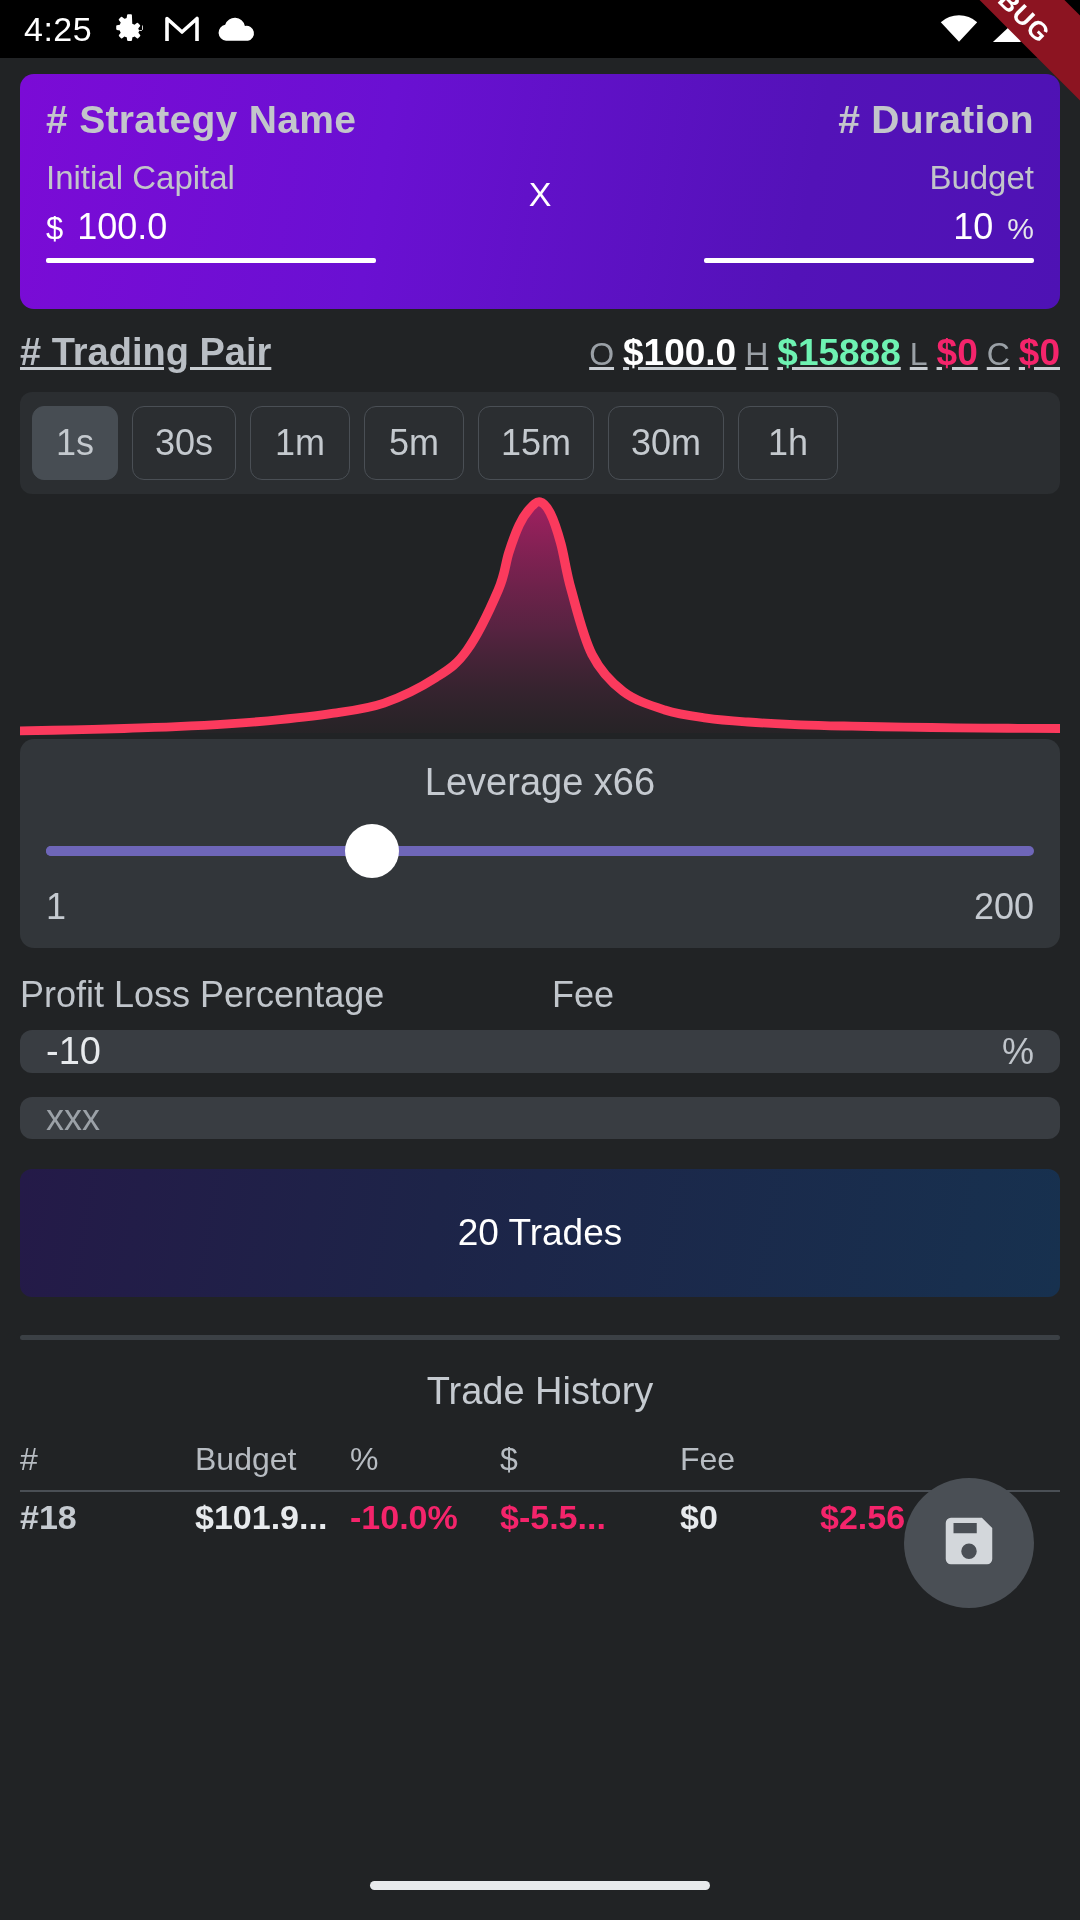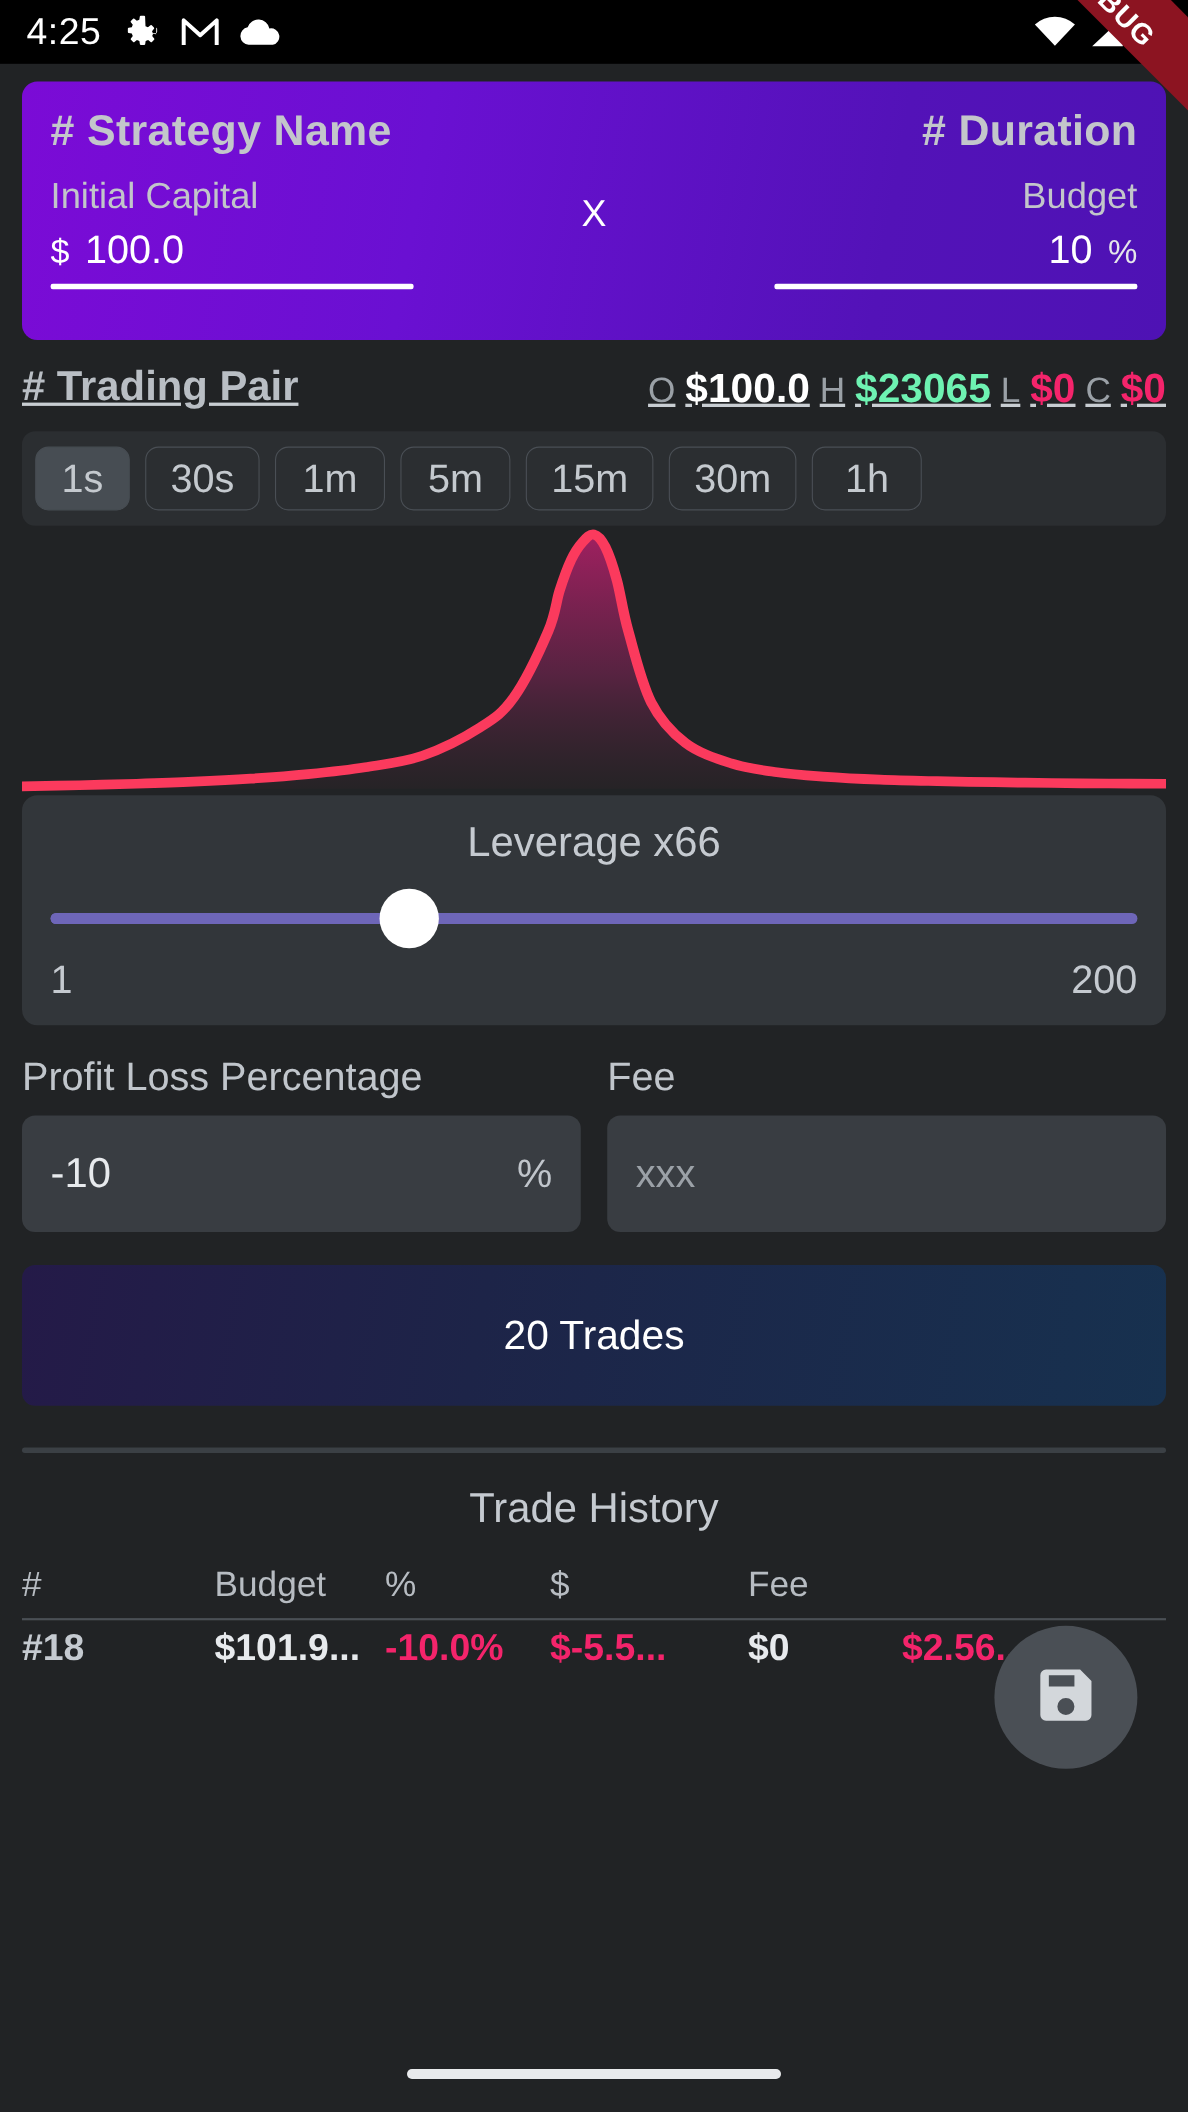--- a/index.html
+++ b/index.html
@@ -90,21 +90,21 @@
   
   .tf-wrap{
     margin:10px 20px 0 20px;
     background:#2b2e31;
     border-radius:12px;
     padding:14px 12px;
     display:flex; gap:14px;
     overflow:hidden;
   }
   .tf-btn{
-    min-width:100px; height:58px;
+    min-width:100px; height:74px;
     border:1px solid #4a4f55;
     border-radius:12px;
     display:flex; align-items:center; justify-content:center;
     font-size:36px; color:#c4c9ce;
     padding:0 22px;
     flex:0 0 auto;
     background:transparent;
   }
   .tf-btn.active{
     background:#474d53;
@@ -149,21 +149,21 @@
   }
   .lev-minmax{ display:flex; justify-content:space-between; margin-top:4px; }
   .lev-minmax span{ font-size:36px; color:#c5cad0; }
 
   
   .pf-labels{
     display:flex; margin:26px 20px 0 20px; gap:24px;
   }
   .pf-labels > div{ flex:1; font-size:36px; color:#c0c5cb; }
   .pf-inputs{
-    display:flex; margin:14px 20px 0 20px; gap:24px;
+    display:flex; margin:14px 20px 0 20px; gap:24px;flex-direction:column;
   }
   .pf-input{
     flex:1; height:106px;
     background:#393d42;
     border-radius:12px;
     display:flex; align-items:center;
     padding:0 26px;
   }
   .pf-val{ font-size:38px; color:#e7eaed; }
   .pf-ph{ font-size:36px; color:#9ba1a7; }
@@ -306,21 +306,21 @@
     </div>
   </div>
 </div>
 
 <div class="pairrow">
   <div class="pair-title"># Trading Pair</div>
   <div class="ohlc">
     <span class="ohlc-k">O</span>
     <span class="ohlc-v" style="color:#ffffff">$100.0</span>
     <span class="ohlc-k">H</span>
-    <span class="ohlc-v" style="color:#6ef2b2">$23065</span>
+    <span class="ohlc-v" style="color:#6ef2b2">$15888</span>
     <span class="ohlc-k">L</span>
     <span class="ohlc-v" style="color:#f4246b">$0</span>
     <span class="ohlc-k">C</span>
     <span class="ohlc-v" style="color:#f4246b">$0</span>
   </div>
 </div>
 
 <div class="tf-wrap">
   <div class="tf-btn active">1s</div>
   <div class="tf-btn">30s</div>

